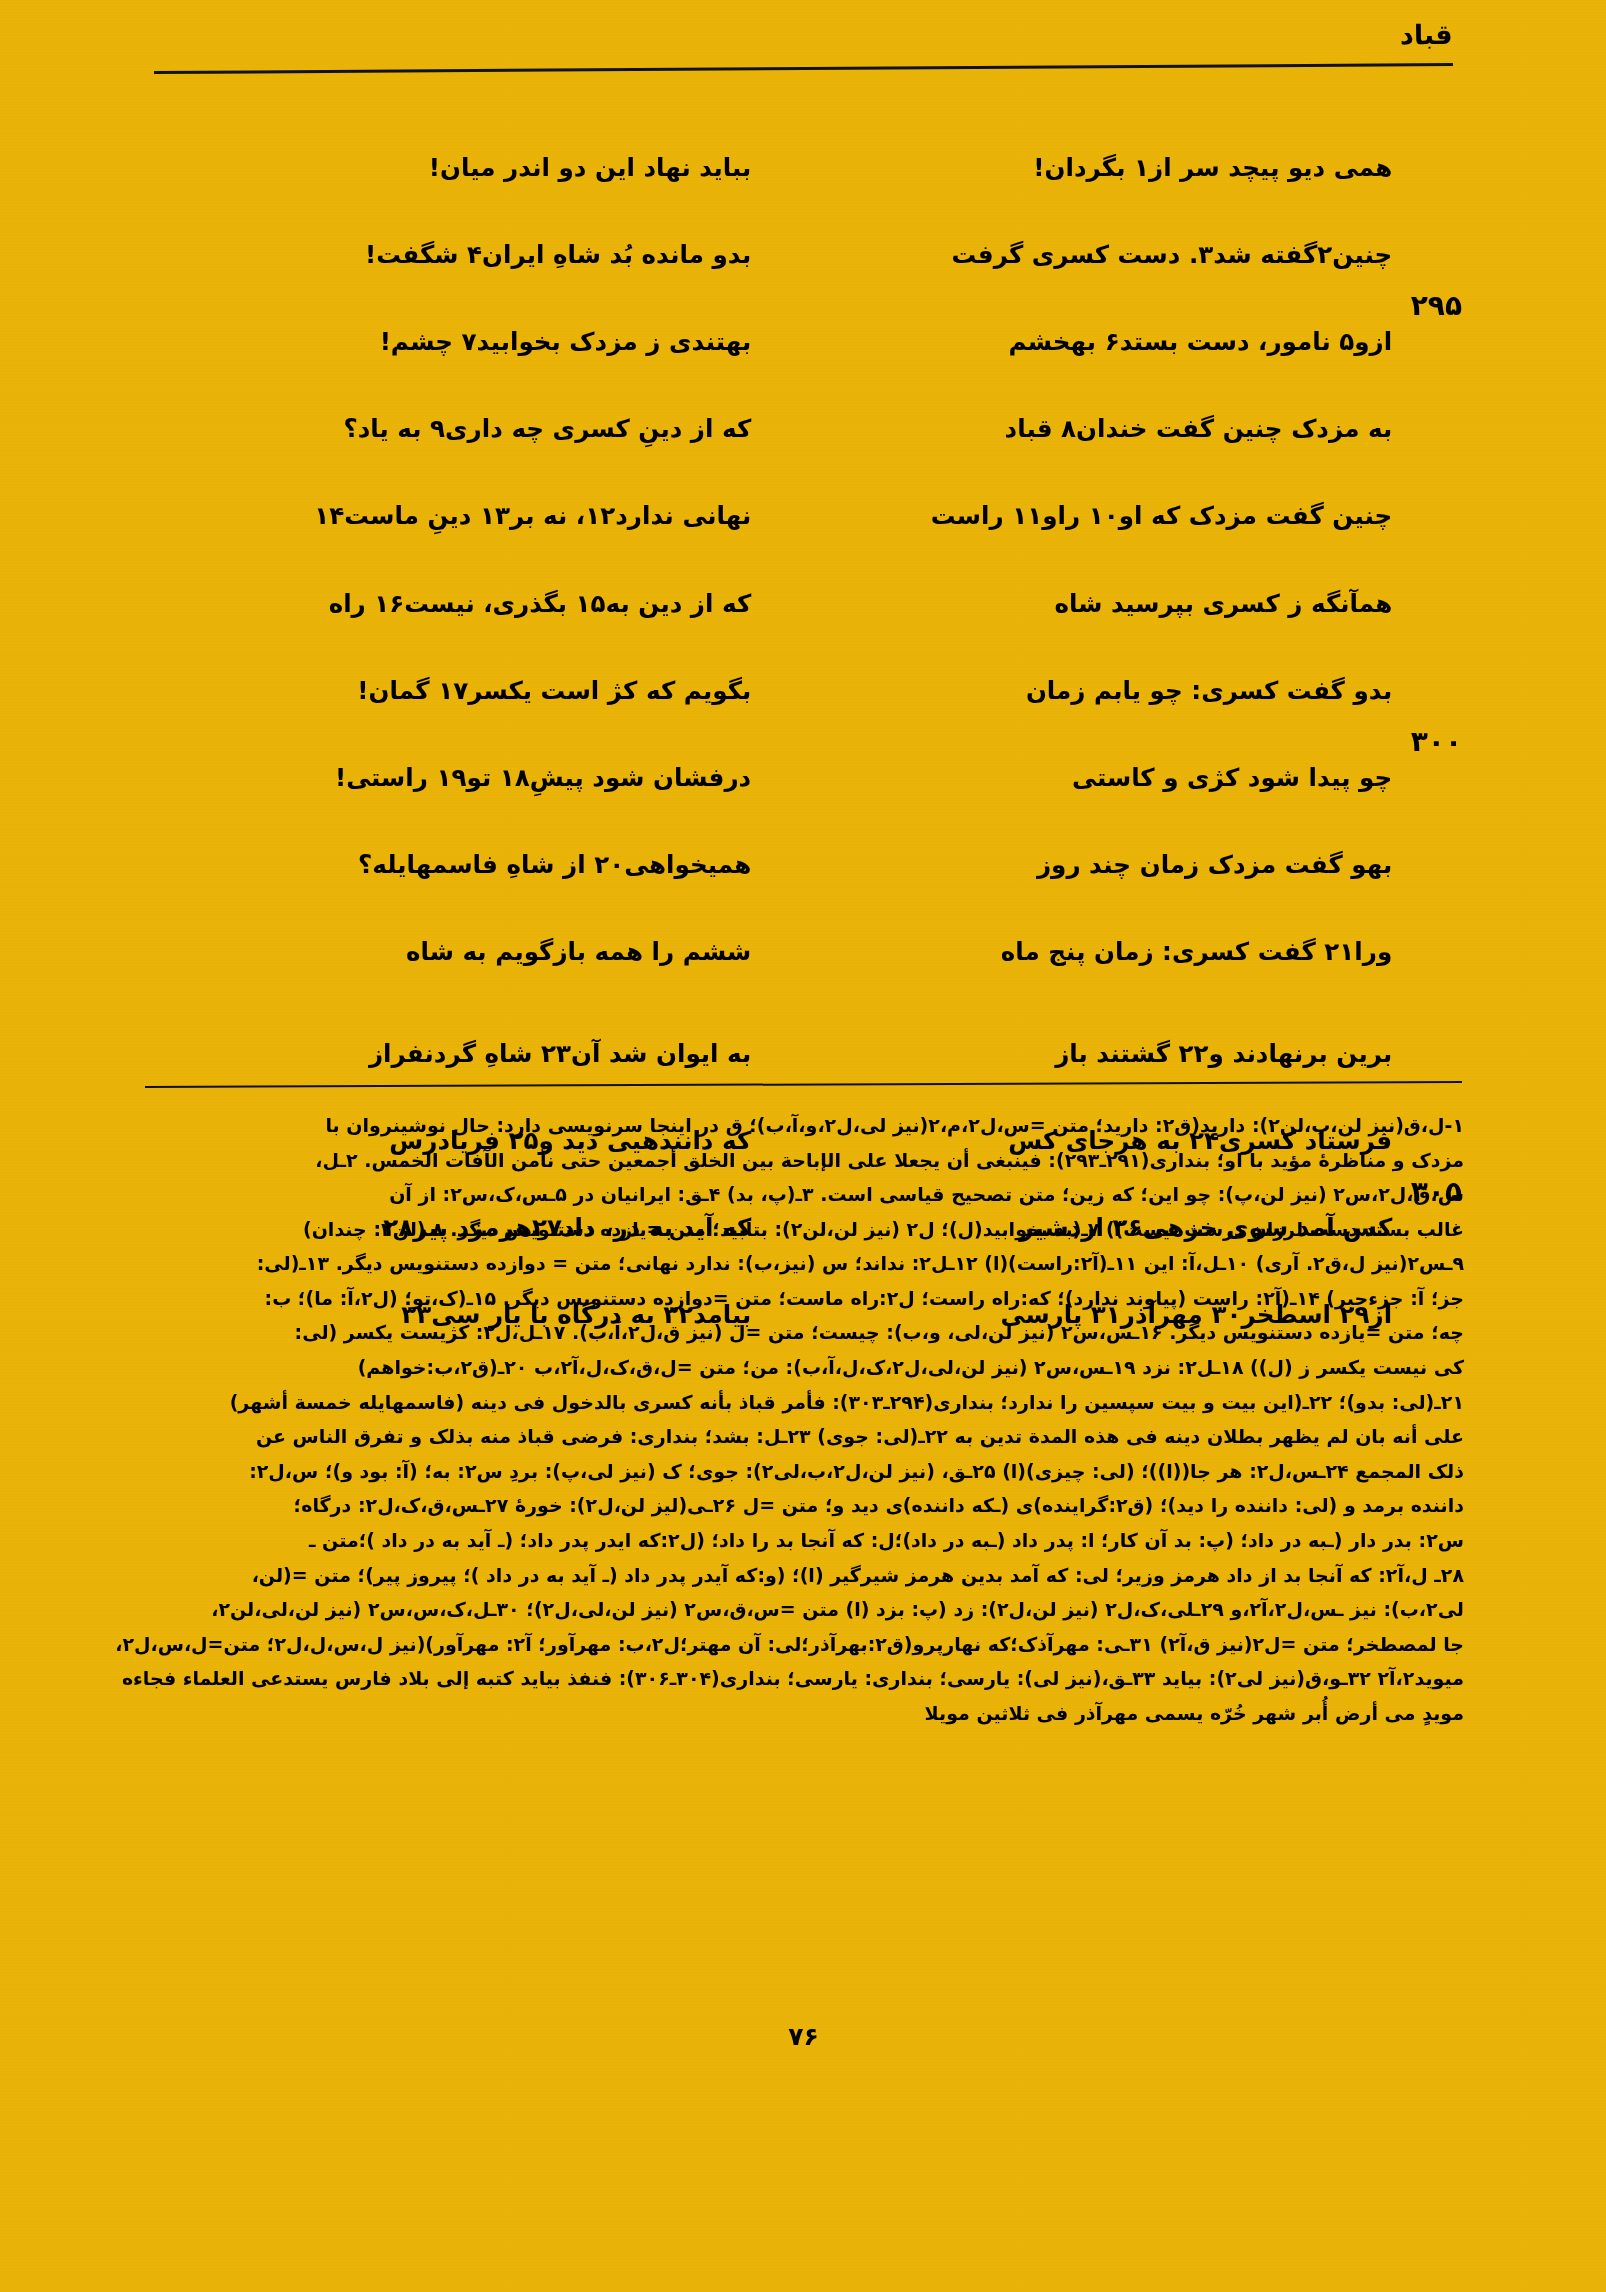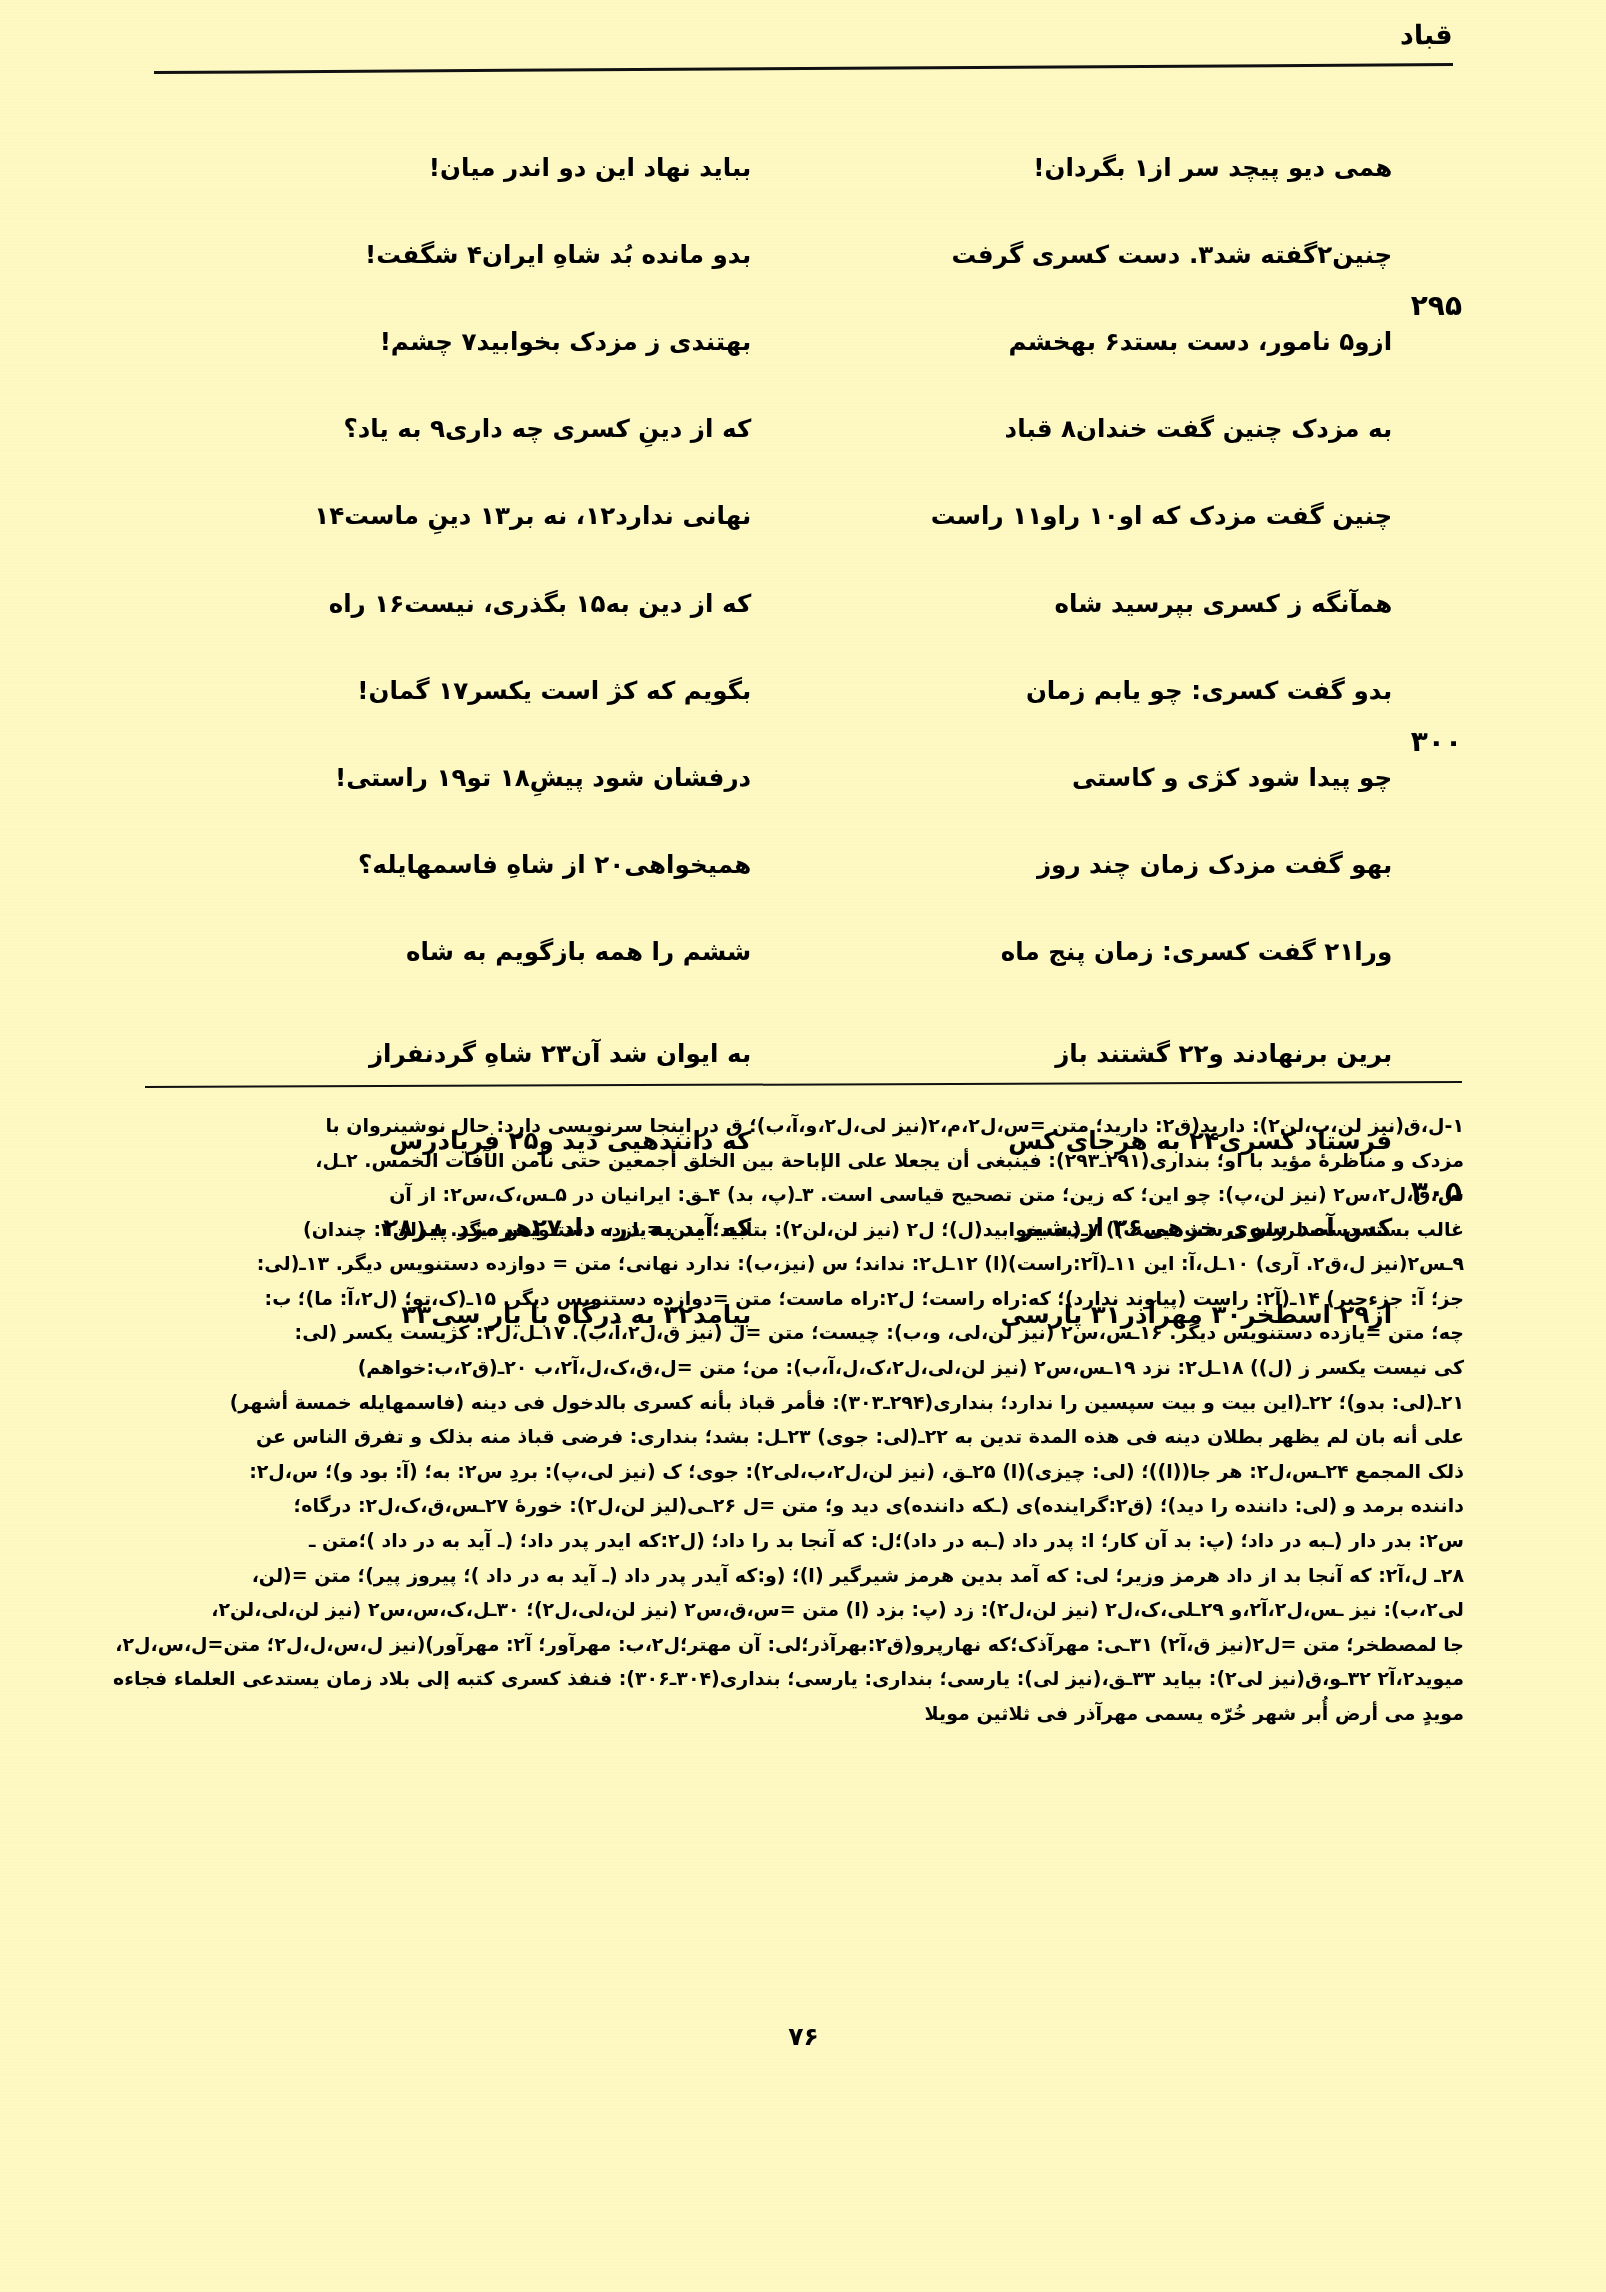--- a/index.html
+++ b/index.html
@@ -11,21 +11,21 @@
     width: 1607px;
     height: 2292px;
     font-family: "DejaVu Sans", sans-serif;
     color: #000000;
     position: relative;
     overflow: hidden;
   }
   .page {
     position: absolute;
     inset: 0;
-    background: #fef9c3;
+    background: #eab308;
   }
 
   
   .runhead {
     position: absolute;
     top: 19.3px;
     left: 154px;
     right: 154px;
     height: 58px;
     direction: rtl;
@@ -251,21 +251,21 @@
     <span class="ln">چه؛ متن =یازده دستنویس دیگر. ۱۶ـس،س٢ (نیز لن،لی، و،ب): چیست؛ متن =ل (نیز ق،ل٢،آ،ب). ۱۷ـل،ل٢: کژیست یکسر (لی:</span>
     <span class="ln">کی نیست یکسر ز (ل)) ۱۸ـل٢: نزد ۱۹ـس،س٢ (نیز لن،لی،ل٢،ک،ل،آ،ب): من؛ متن =ل،ق،ک،ل،آ٢،ب ۲۰ـ(ق٢،ب:خواهم)</span>
     <span class="ln">۲۱ـ(لی: بدو)؛ ۲۲ـ(این بیت و بیت سپسین را ندارد؛ بنداری(۲۹۴ـ۳۰۳): فأمر قباذ بأنه کسری بالدخول فی دینه (فاسمهایله خمسة أشهر)</span>
     <span class="ln">علی أنه بان لم یظهر بطلان دینه فی هذه المدة تدین به ۲۲ـ(لی: جوی) ۲۳ـل: بشد؛ بنداری: فرضی قباذ منه بذلک و تفرق الناس عن</span>
     <span class="ln">ذلک المجمع ۲۴ـس،ل٢: هر جا((ا))؛ (لی: چیزی)(ا) ۲۵ـق، (نیز لن،ل٢،ب،لی٢): جوی؛ ک (نیز لی،پ): بردِ س٢: به؛ (آ: بود و)؛ س،ل٢:</span>
     <span class="ln">داننده برمد و (لی: داننده را دید)؛ (ق٢:گراینده)ی (ـکه داننده)ی دید و؛ متن =ل ۲۶ـی(لیز لن،ل٢): خورهٔ ۲۷ـس،ق،ک،ل٢: درگاه؛</span>
     <span class="ln">س٢: بدر دار (ـبه در داد؛ (پ: بد آن کار؛ ا: پدر داد (ـبه در داد)؛ل: که آنجا بد را داد؛ (ل٢:که ایدر پدر داد؛ (ـ آید به در داد )؛متن ـ</span>
     <span class="ln">۲۸ـ ل،آ٢: که آنجا بد از داد هرمز وزیر؛ لی: که آمد بدین هرمز شیرگیر (ا)؛ (و:که آیدر پدر داد (ـ آید به در داد )؛ پیروز پیر)؛ متن =(لن،</span>
     <span class="ln">لی٢،ب): نیز ـس،ل٢،آ٢،و ۲۹ـلی،ک،ل٢ (نیز لن،ل٢): زد (پ: بزد (ا) متن =س،ق،س٢ (نیز لن،لی،ل٢)؛ ۳۰ـل،ک،س،س٢ (نیز لن،لی،لن٢،</span>
     <span class="ln">جا لمصطخر؛ متن =ل٢(نیز ق،آ٢) ۳۱ـی: مهرآذک؛که نهارپرو(ق٢:بهرآذر؛لی: آن مهتر؛ل٢،ب: مهرآور؛ آ٢: مهرآور)(نیز ل،س،ل،ل٢؛ متن=ل،س،ل٢،</span>
-    <span class="ln">میوید٢،آ٢ ۳۲ـو،ق(نیز لی٢): بیاید ۳۳ـق،(نیز لی): یارسی؛ بنداری: یارسی؛ بنداری(۳۰۴ـ۳۰۶): فنفذ کسری کتبه إلی بلاد زمان یستدعی العلماء فجاءه</span>
+    <span class="ln">میوید٢،آ٢ ۳۲ـو،ق(نیز لی٢): بیاید ۳۳ـق،(نیز لی): یارسی؛ بنداری: یارسی؛ بنداری(۳۰۴ـ۳۰۶): فنفذ بیاید کتبه إلی بلاد فارس یستدعی العلماء فجاءه</span>
     <span class="ln last">مویدٍ می أرض أُبر شهر خُرّه یسمی مهرآذر فی ثلاثین مویلا</span>
   </div>
 
   <div class="folio">۷۶</div>
 
   <div class="grain"></div>
 </div>
 
 
 </body></html>

